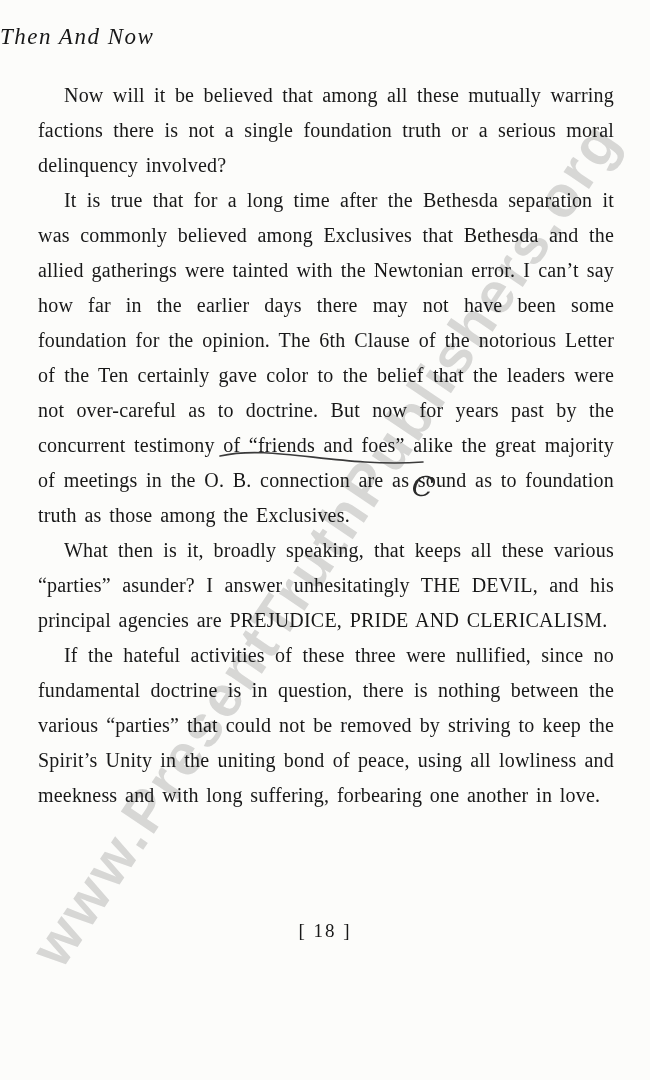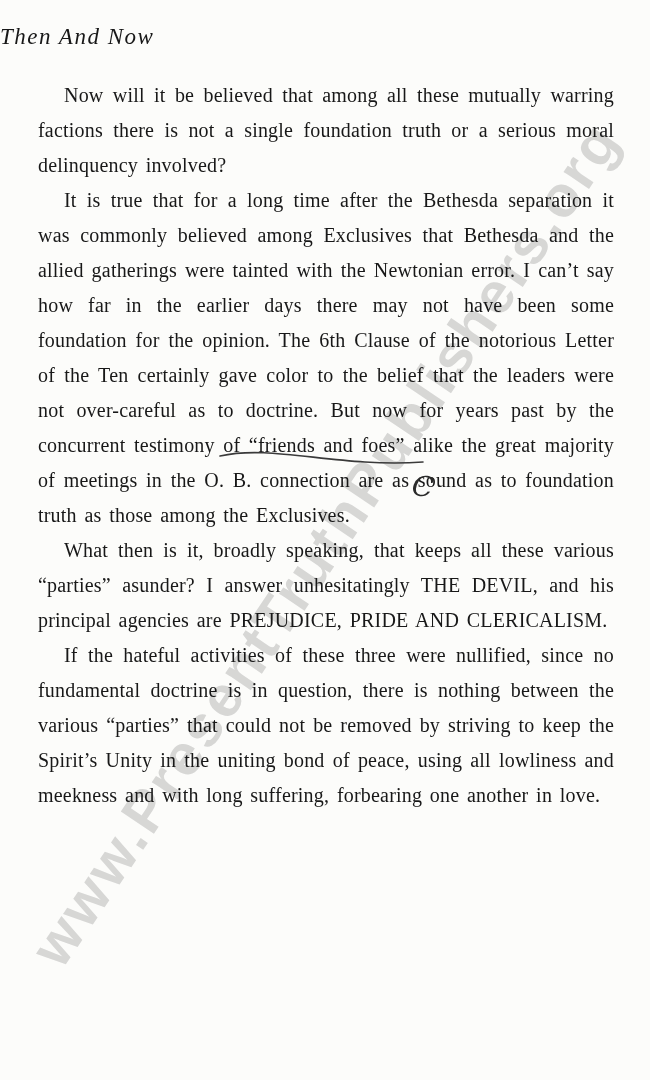--- a/index.html
+++ b/index.html
@@ -105,14 +105,15 @@
     <p>What then is it, broadly speaking, that keeps all these various “parties” asunder?  I answer unhesitatingly THE DEVIL, and his principal agencies are PREJUDICE, PRIDE AND CLERICALISM.</p>
     <p>If the hateful activities of these three were nullified, since no fundamental doctrine is in question, there is nothing between the various “parties” that could not be removed by striving to keep the Spirit’s Unity in the uniting bond of peace, using all lowliness and meekness and with long suffering, forbearing one another in love.</p>
   </div>
 
   <svg class="pen-swoosh" width="210" height="36" viewBox="0 0 210 36">
     <path d="M2,14 C 55,2 120,26 205,20" fill="none" stroke="#3a3a3a" stroke-width="1.6" stroke-linecap="round"></path>
   </svg>
 
   <div class="handwritten-mark">C</div>
 
+  <div class="page-number">[ 18 ]</div>
 
 </div>
 
 </body></html>

